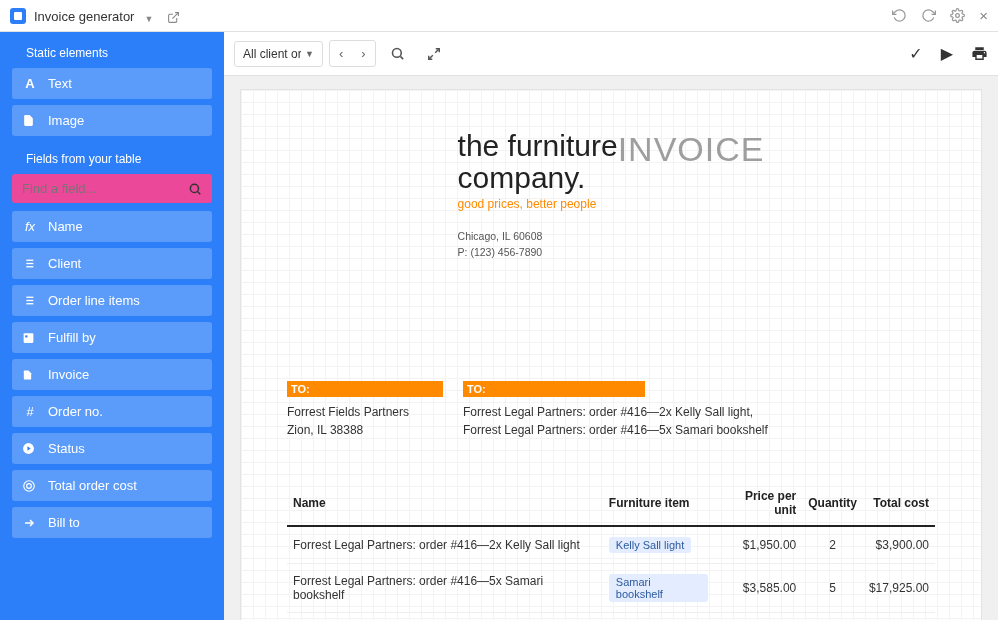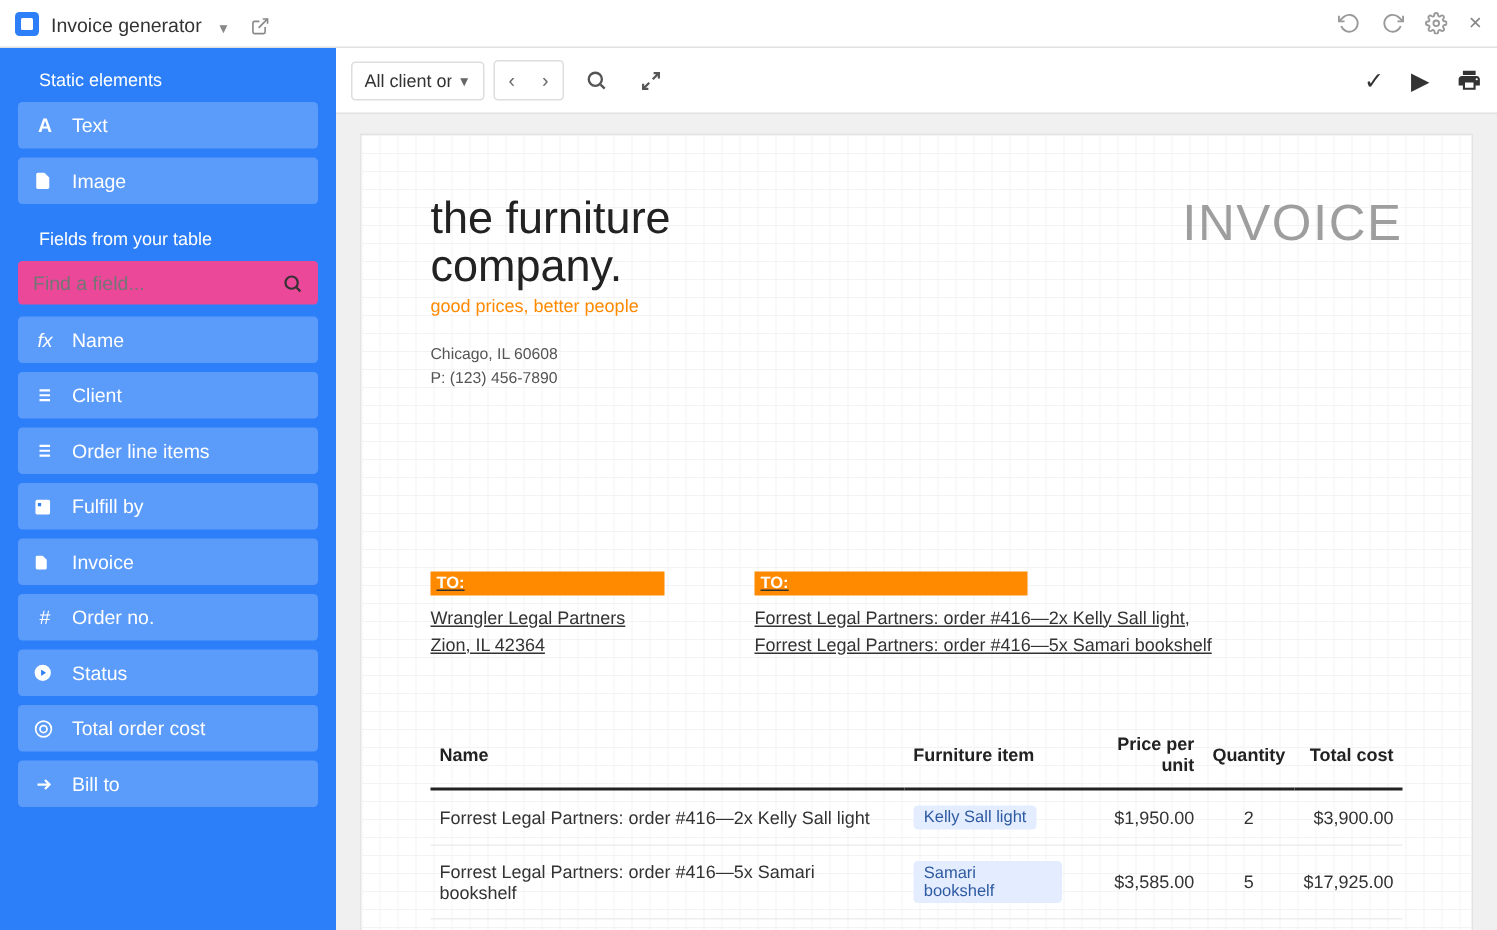--- a/index.html
+++ b/index.html
@@ -37,27 +37,27 @@
 .orders-select { border: 1px solid #ddd; border-radius: 3px; padding: 5px 8px; font-size: 12px; cursor: pointer; display: flex; align-items: center; gap: 4px; min-width: 78px; }
 .nav-arrows { border: 1px solid #ddd; border-radius: 3px; display: flex; }
 .nav-arrows span { padding: 5px 9px; font-size: 13px; color: #666; cursor: pointer; }
 .tool-icon { padding: 4px 8px; color: #555; font-size: 15px; cursor: pointer; }
 .toolbar-right { display: flex; align-items: center; gap: 18px; color: #333; }
 .toolbar-right span { cursor: pointer; font-size: 16px; }
 
 .canvas-scroll { flex: 1; overflow: auto; padding: 14px; }
 .page { background: #fff; width: 740px; min-height: 900px; margin: 0 auto; position: relative; padding: 40px 46px; background-image: linear-gradient(#f3f3f3 1px, transparent 1px), linear-gradient(90deg, #f3f3f3 1px, transparent 1px); background-size: 12px 12px; box-shadow: 0 0 0 1px rgba(0,0,0,0.05); }
 
-.invoice-header { display: flex; justify-content: space-between; align-items: flex-start; }
+.invoice-header { display: flex; justify-content: center; align-items: flex-start; }
 .company-block .company-name { font-size: 30px; line-height: 1.05; color: #222; font-weight: 400; }
 .company-block .tagline { color: #ff8a00; font-size: 12px; margin-top: 4px; }
 .company-block .address { font-size: 10.5px; color: #555; margin-top: 18px; line-height: 1.5; }
 .invoice-title { font-size: 34px; color: #9e9e9e; font-weight: 400; letter-spacing: 1px; }
 
-.to-row { display: flex; gap: 60px; margin-top: 120px; text-decoration: underline; }
+.to-row { display: flex; gap: 20px; margin-top: 120px; }
 .to-block { flex: 0 0 auto; }
 .to-label { background: #ff8a00; color: #fff; font-weight: 700; font-size: 11px; padding: 2px 4px; width: 156px; margin-bottom: 6px; }
 .to-block.wide .to-label { width: 182px; }
 .to-content { font-size: 12px; color: #333; line-height: 1.5; }
 
 .items-table { width: 100%; margin-top: 42px; border-collapse: collapse; font-size: 12px; }
 .items-table th { text-align: left; font-weight: 700; color: #222; padding: 8px 6px; border-bottom: 2px solid #222; }
 .items-table th.num, .items-table td.num { text-align: right; }
 .items-table th.center, .items-table td.center { text-align: center; }
 .items-table td { padding: 10px 6px; border-bottom: 1px solid #eee; vertical-align: middle; }
@@ -266,22 +266,22 @@
               <div>P: (123) 456-7890</div>
             </div>
           </div>
           <div class="invoice-title">INVOICE</div>
         </div>
 
         <div class="to-row">
           <div class="to-block">
             <div class="to-label">TO:</div>
             <div class="to-content">
-              <div>Wrangler Legal Partners</div>
-              <div>Zion, IL 42364</div>
+              <div>Forrest Fields Partners</div>
+              <div>Zion, IL 38388</div>
             </div>
           </div>
           <div class="to-block wide">
             <div class="to-label">TO:</div>
             <div class="to-content">
               <div>Forrest Legal Partners: order #416—2x Kelly Sall light,</div>
               <div>Forrest Legal Partners: order #416—5x Samari bookshelf</div>
             </div>
           </div>
         </div>

